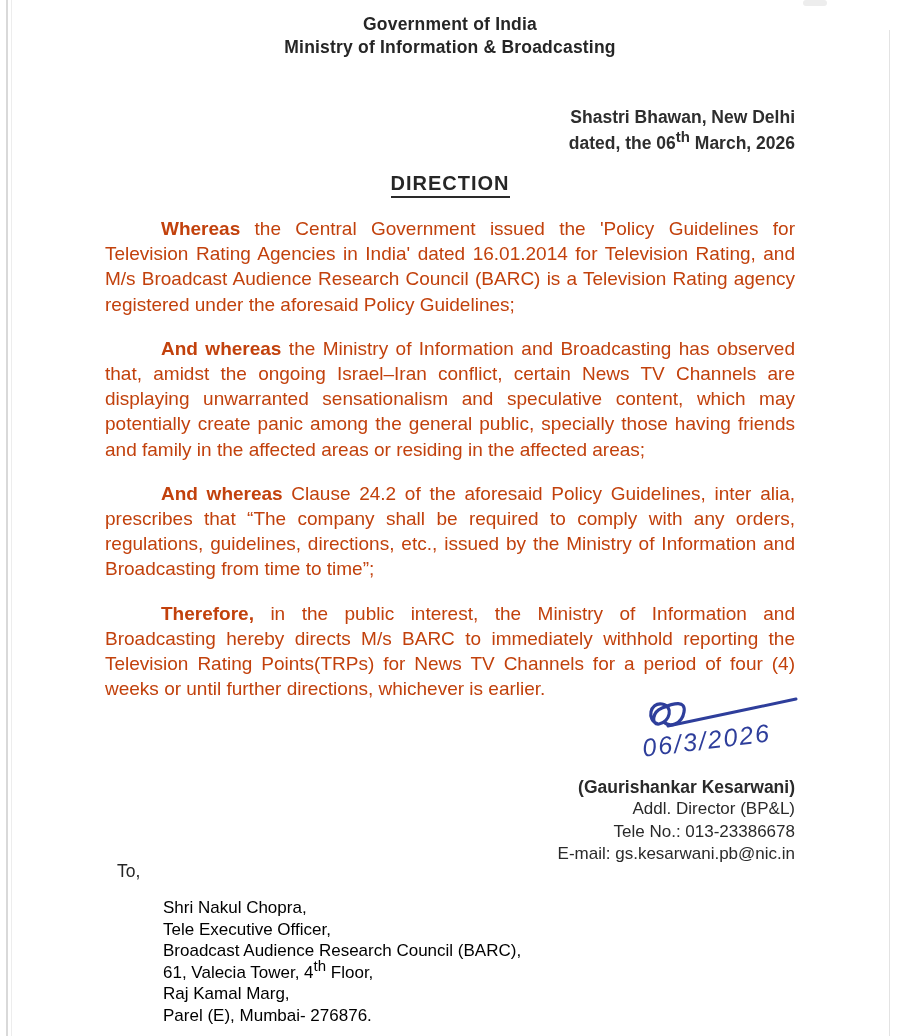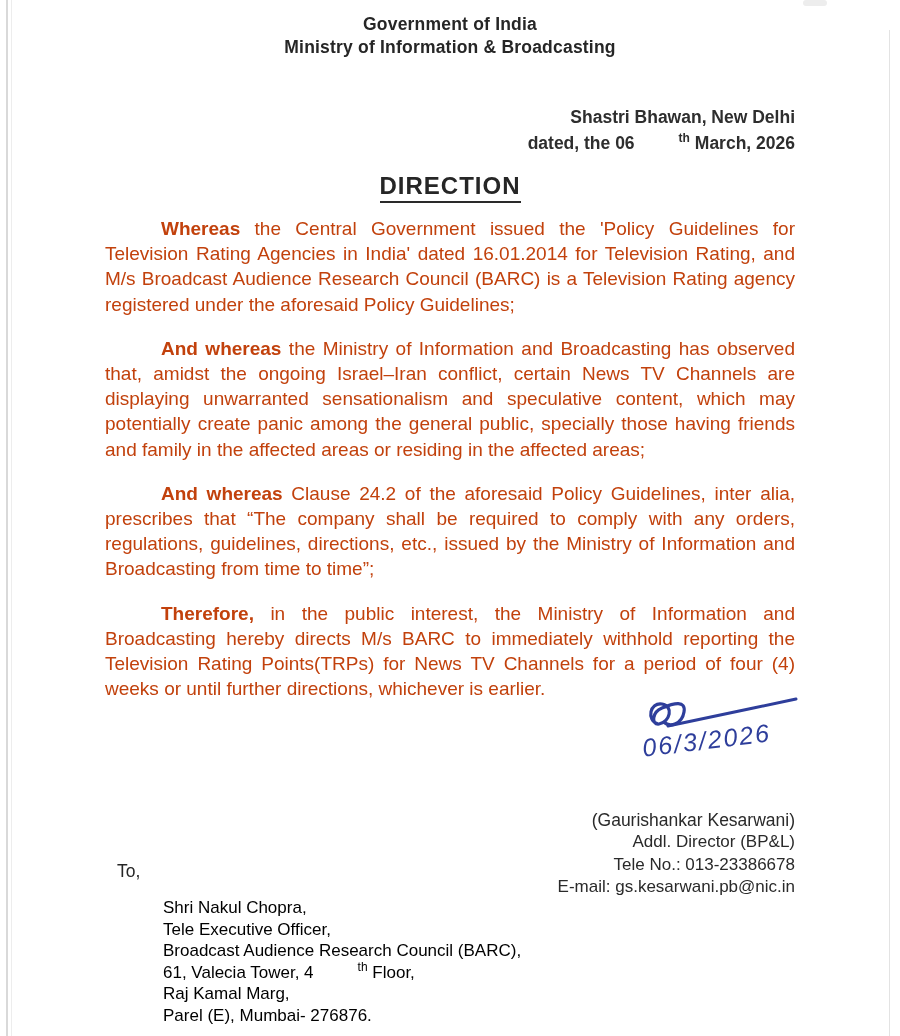--- a/index.html
+++ b/index.html
@@ -26,29 +26,29 @@
     text-align: center; font-weight: 700;
     font-size: 17.5px; line-height: 22.5px;
     letter-spacing: 0.2px;
   }
   .dateline {
     position: absolute; top: 104px; right: 105px;
     text-align: right; font-size: 17.5px; line-height: 26px;
     color: #2e2e2e;
     font-weight: bold;
   }
-  sup.sup { font-size: 12px; vertical-align: super; line-height: 0; margin-left: 44px; }
+  sup.sup { font-size: 15px; vertical-align: super; line-height: 0; }
 
   .doc-title {
     position: absolute; top: 172px; left: 0; width: 100%;
     text-align: center;
   }
   .doc-title span {
     display: inline-block;
-    font-weight: 700; font-size: 24px; letter-spacing: 1px;
+    font-weight: 700; font-size: 20px; letter-spacing: 1px;
     border-bottom: 2px solid #2a2a2a; padding-bottom: 1px;
   }
 
   .letter-body {
     position: absolute; top: 216px; left: 105px; width: 690px;
     font-size: 19px; line-height: 25.2px;
     color: #c2410c;
   }
   .para {
     text-align: justify;
@@ -63,21 +63,21 @@
     position: absolute; left: 14px; top: 40px;
     font-size: 25px; font-style: italic; letter-spacing: 2px;
     transform: rotate(-7deg); white-space: nowrap;
   }
 
   .sign-block {
     position: absolute; top: 776px; right: 105px;
     text-align: right; font-size: 17px; line-height: 22.4px;
     color: #2a2a2a;
   }
-  .sign-block .sig-name { font-weight: 400; font-size: 17.5px; margin-top: 33px; }
+  .sign-block .sig-name { font-weight: 700; font-size: 17.5px; }
 
   .to-label { position: absolute; left: 117px; top: 861px; font-size: 17.5px; }
   .recipient {
     position: absolute; left: 163px; top: 897px;
     font-size: 17px; line-height: 21.6px; color: #000000;
   }
 </style>
 </head>
 <body>
 

